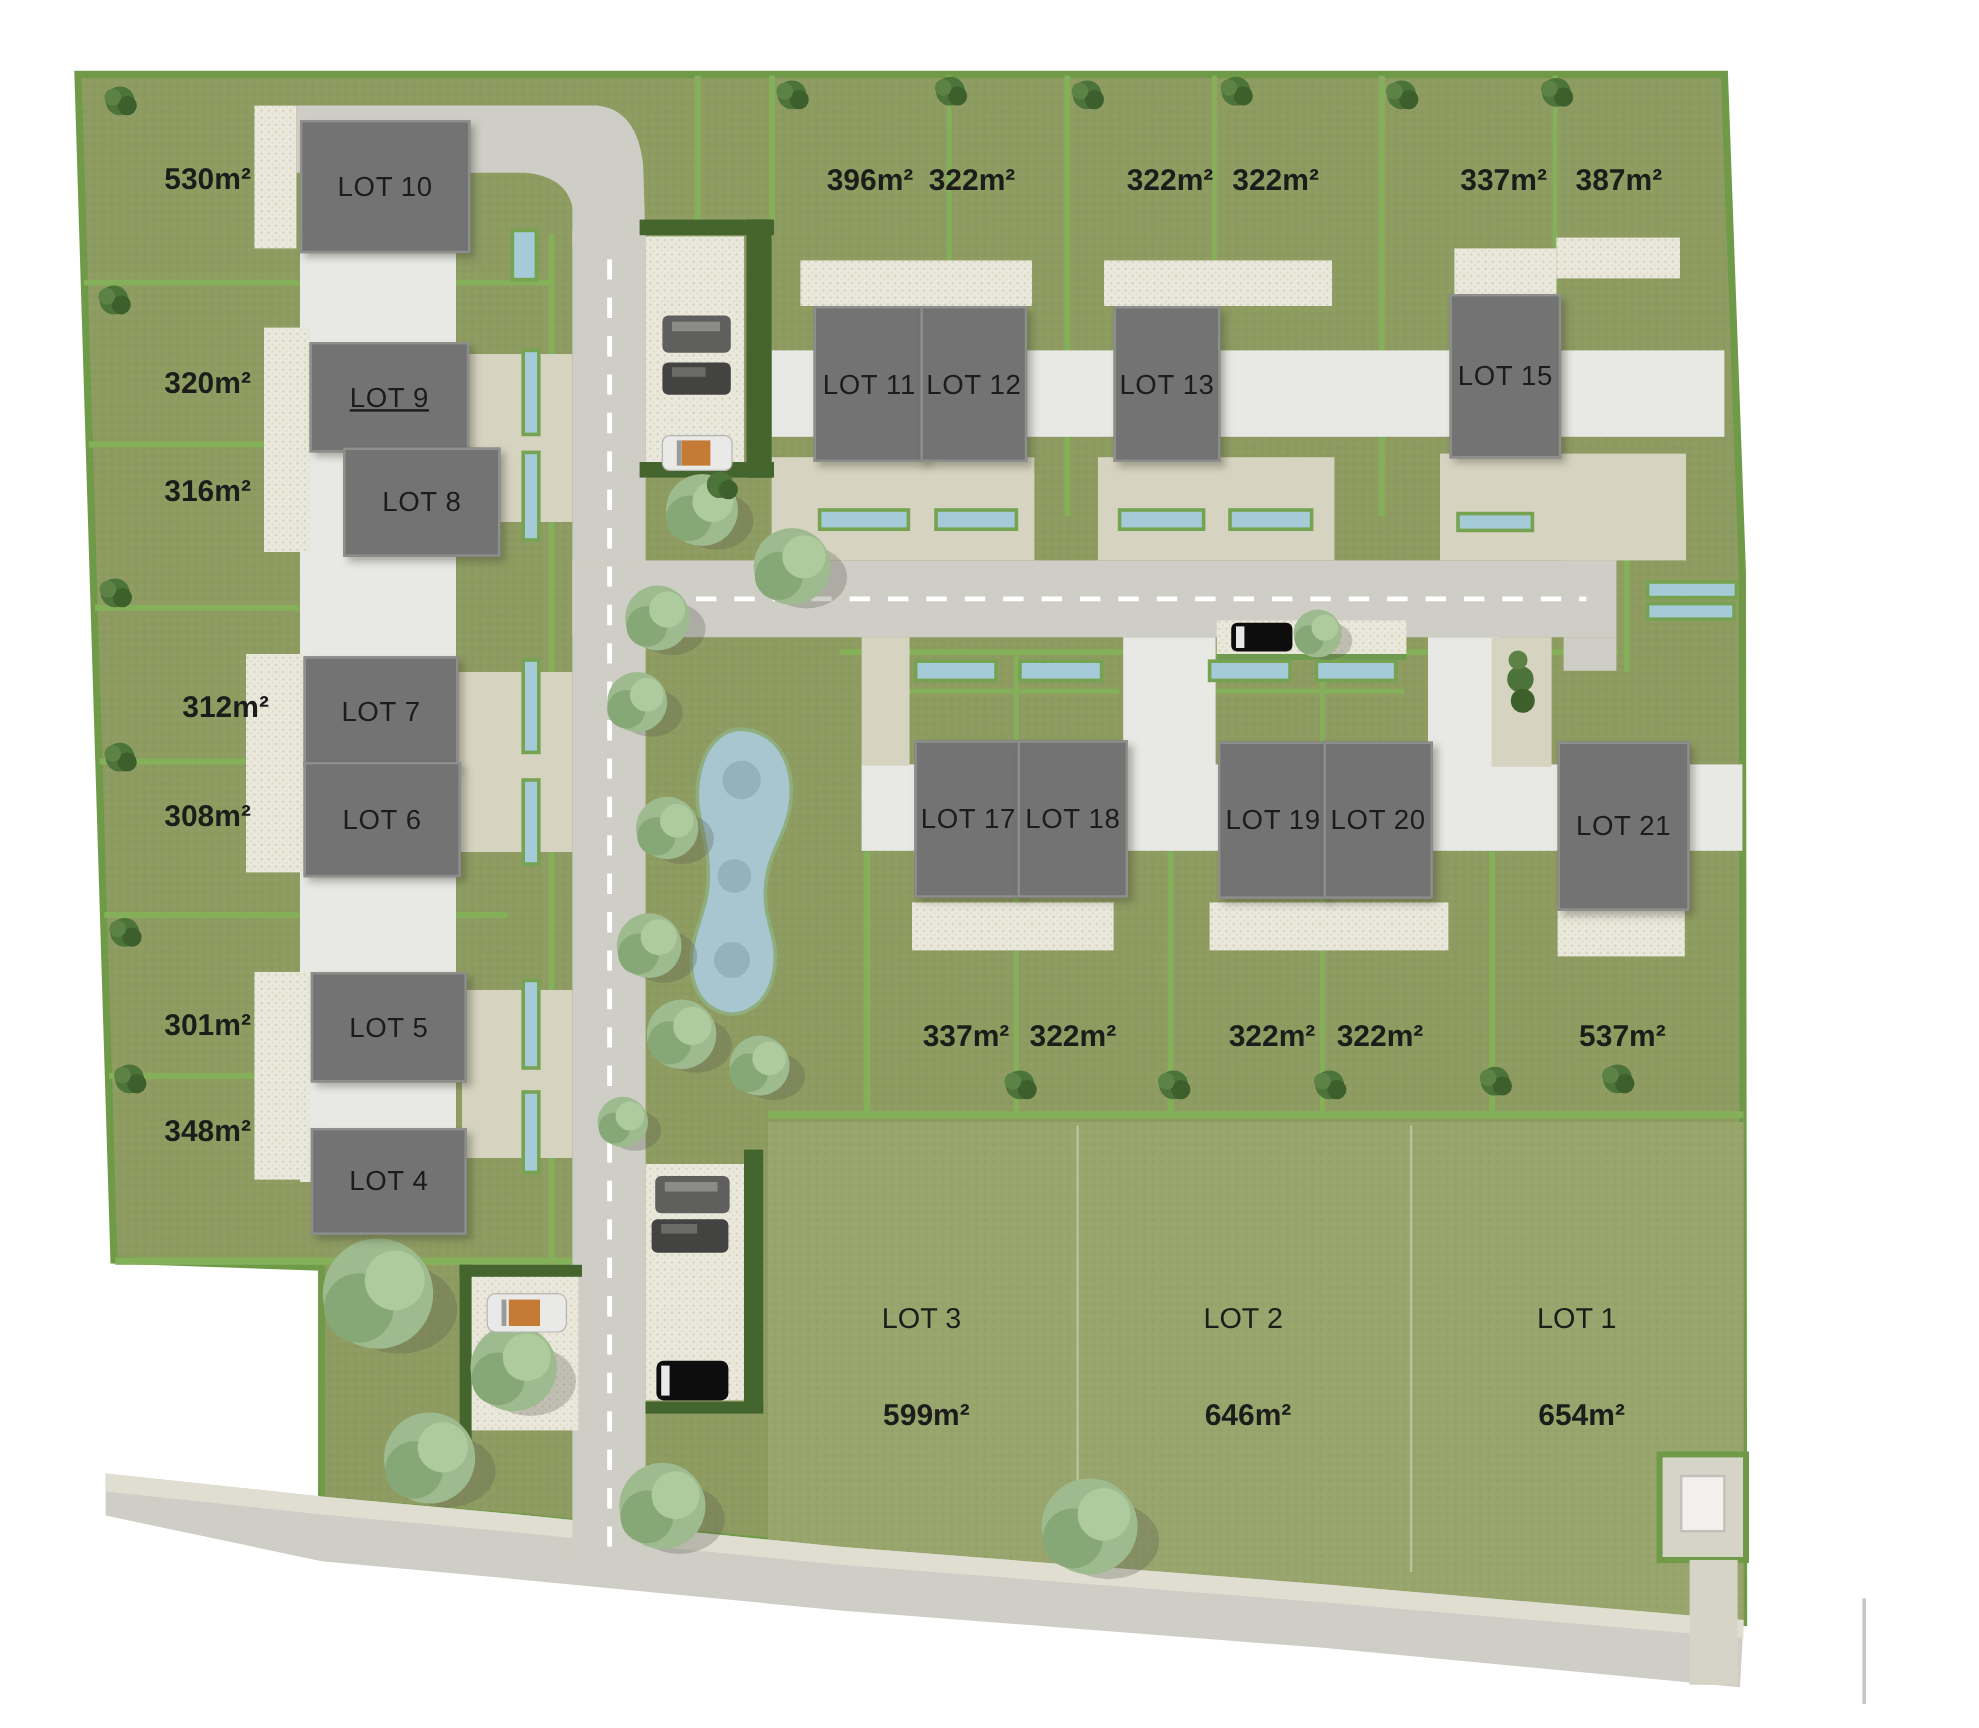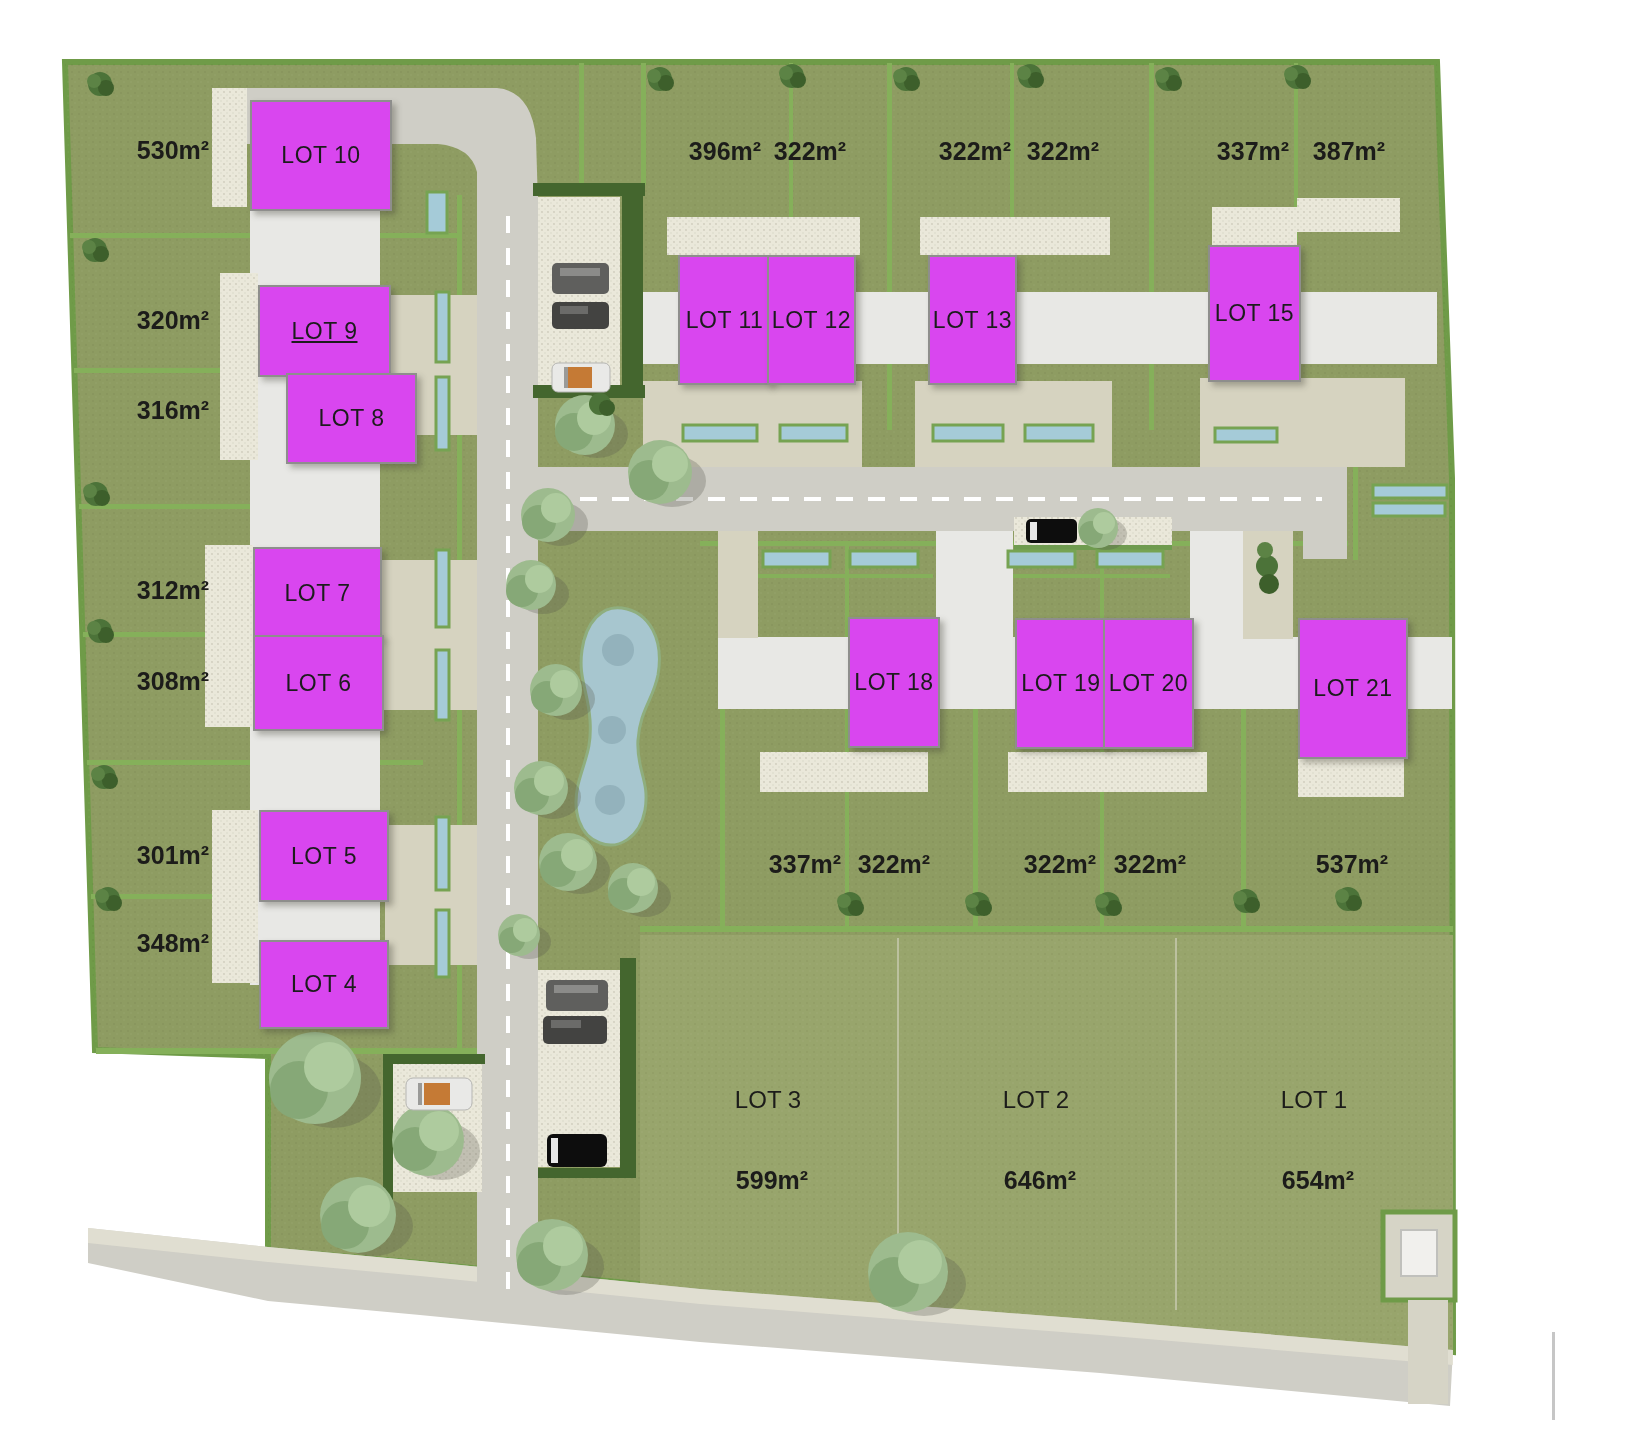--- a/index.html
+++ b/index.html
@@ -1,20 +1,20 @@
 <!DOCTYPE html>
 <html><head>
 <meta charset="utf-8">
 <style>
   html,body{margin:0;padding:0;background:#ffffff;}
   .stage{position:relative;width:1649px;height:1440px;background:#ffffff;overflow:hidden;
          font-family:"Liberation Sans",sans-serif;}
   .terrain{position:absolute;left:0;top:0;}
   .overlay{position:absolute;left:0;top:0;width:1649px;height:1440px;}
-  .house{position:absolute;background:#d946ef;border:2px solid #8e8e8c;
+  .house{position:absolute;background:#737373;border:2px solid #8e8e8c;
          box-shadow:4px 4px 6px rgba(60,60,50,.35);
          display:flex;align-items:center;justify-content:center;
          font-size:23px;color:#1c1c1c;letter-spacing:.5px;white-space:nowrap;}
   .area{position:absolute;transform:translate(-50%,-50%);font-weight:700;font-size:25px;
         color:#1c1c1a;white-space:nowrap;}
   .lotname{position:absolute;transform:translate(-50%,-50%);font-size:24px;color:#1c1c1a;
         white-space:nowrap;}
 </style>
 </head>
 <body>
@@ -429,37 +429,40 @@
   <div class="house" style="left:767px;top:255px;width:85px;height:126px;">
         <span>LOT 12</span>
       </div>
   <div class="house" style="left:928px;top:255px;width:85px;height:126px;">
         <span>LOT 13</span>
       </div>
   <div class="house" style="left:1208px;top:245px;width:89px;height:133px;">
         <span>LOT 15</span>
       </div>
 
+  <div class="house" style="left:762px;top:617px;width:86px;height:127px;">
+        <span>LOT 17</span>
+      </div>
   <div class="house" style="left:848px;top:617px;width:88px;height:127px;">
         <span>LOT 18</span>
       </div>
   <div class="house" style="left:1015px;top:618px;width:88px;height:127px;">
         <span>LOT 19</span>
       </div>
   <div class="house" style="left:1103px;top:618px;width:87px;height:127px;">
         <span>LOT 20</span>
       </div>
   <div class="house" style="left:1298px;top:618px;width:106px;height:137px;">
         <span>LOT 21</span>
       </div>
 
   <div class="area" style="left:173px;top:150px;">530m²</div>
   <div class="area" style="left:173px;top:320px;">320m²</div>
   <div class="area" style="left:173px;top:410px;">316m²</div>
-  <div class="area" style="left:173px;top:590px;">312m²</div>
+  <div class="area" style="left:188px;top:590px;">312m²</div>
   <div class="area" style="left:173px;top:681px;">308m²</div>
   <div class="area" style="left:173px;top:855px;">301m²</div>
   <div class="area" style="left:173px;top:943px;">348m²</div>
 
   <div class="area" style="left:725px;top:151px;">396m²</div>
   <div class="area" style="left:810px;top:151px;">322m²</div>
   <div class="area" style="left:975px;top:151px;">322m²</div>
   <div class="area" style="left:1063px;top:151px;">322m²</div>
   <div class="area" style="left:1253px;top:151px;">337m²</div>
   <div class="area" style="left:1349px;top:151px;">387m²</div>

